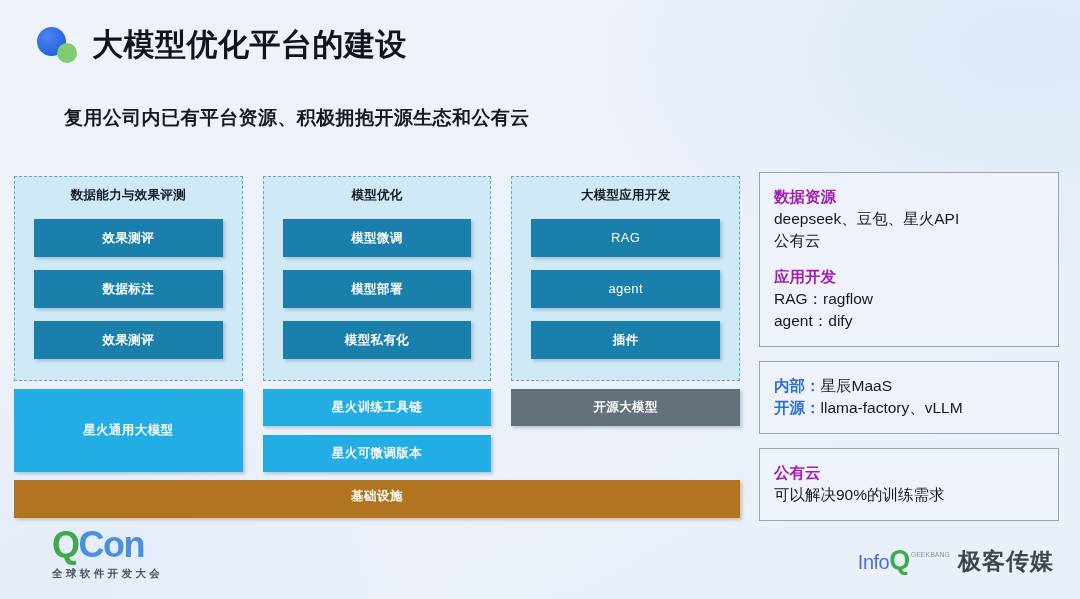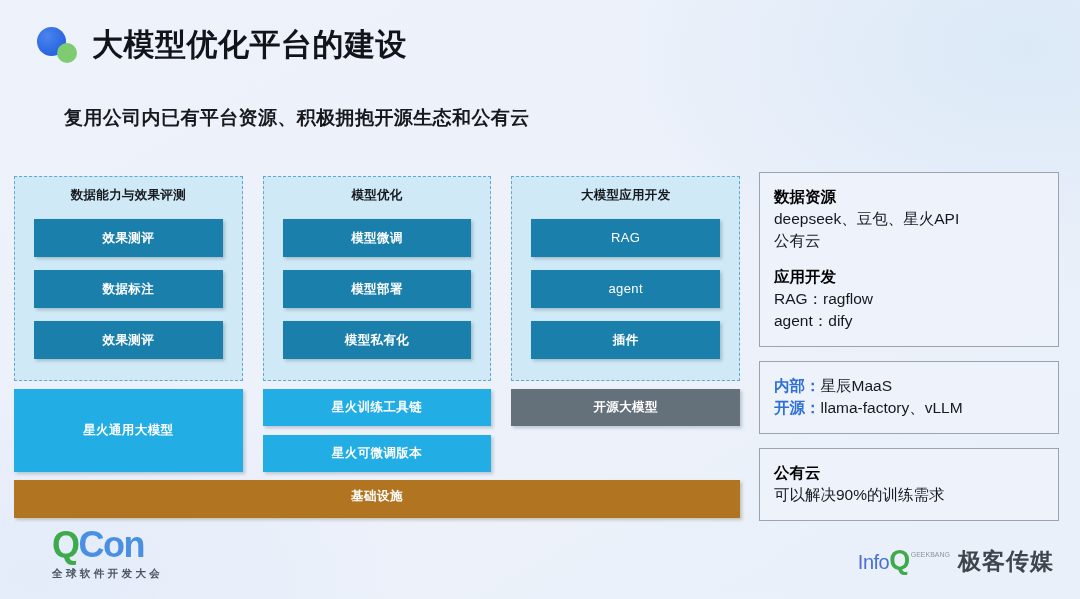--- a/index.html
+++ b/index.html
@@ -191,21 +191,21 @@
     padding: 13px 14px 14px 14px;
     margin-bottom: 14px;
   }
   .panel-line {
     font-size: 15.5px;
     color: #15181c;
     line-height: 1.42;
     white-space: nowrap;
   }
   .panel-line.heading {
-    color: #000000;
+    color: #a21caf;
     font-weight: 700;
   }
   .panel-line.spacer {
     height: 14px;
   }
   .inline-key {
     color: #2f6fd8;
     font-weight: 700;
   }
 

